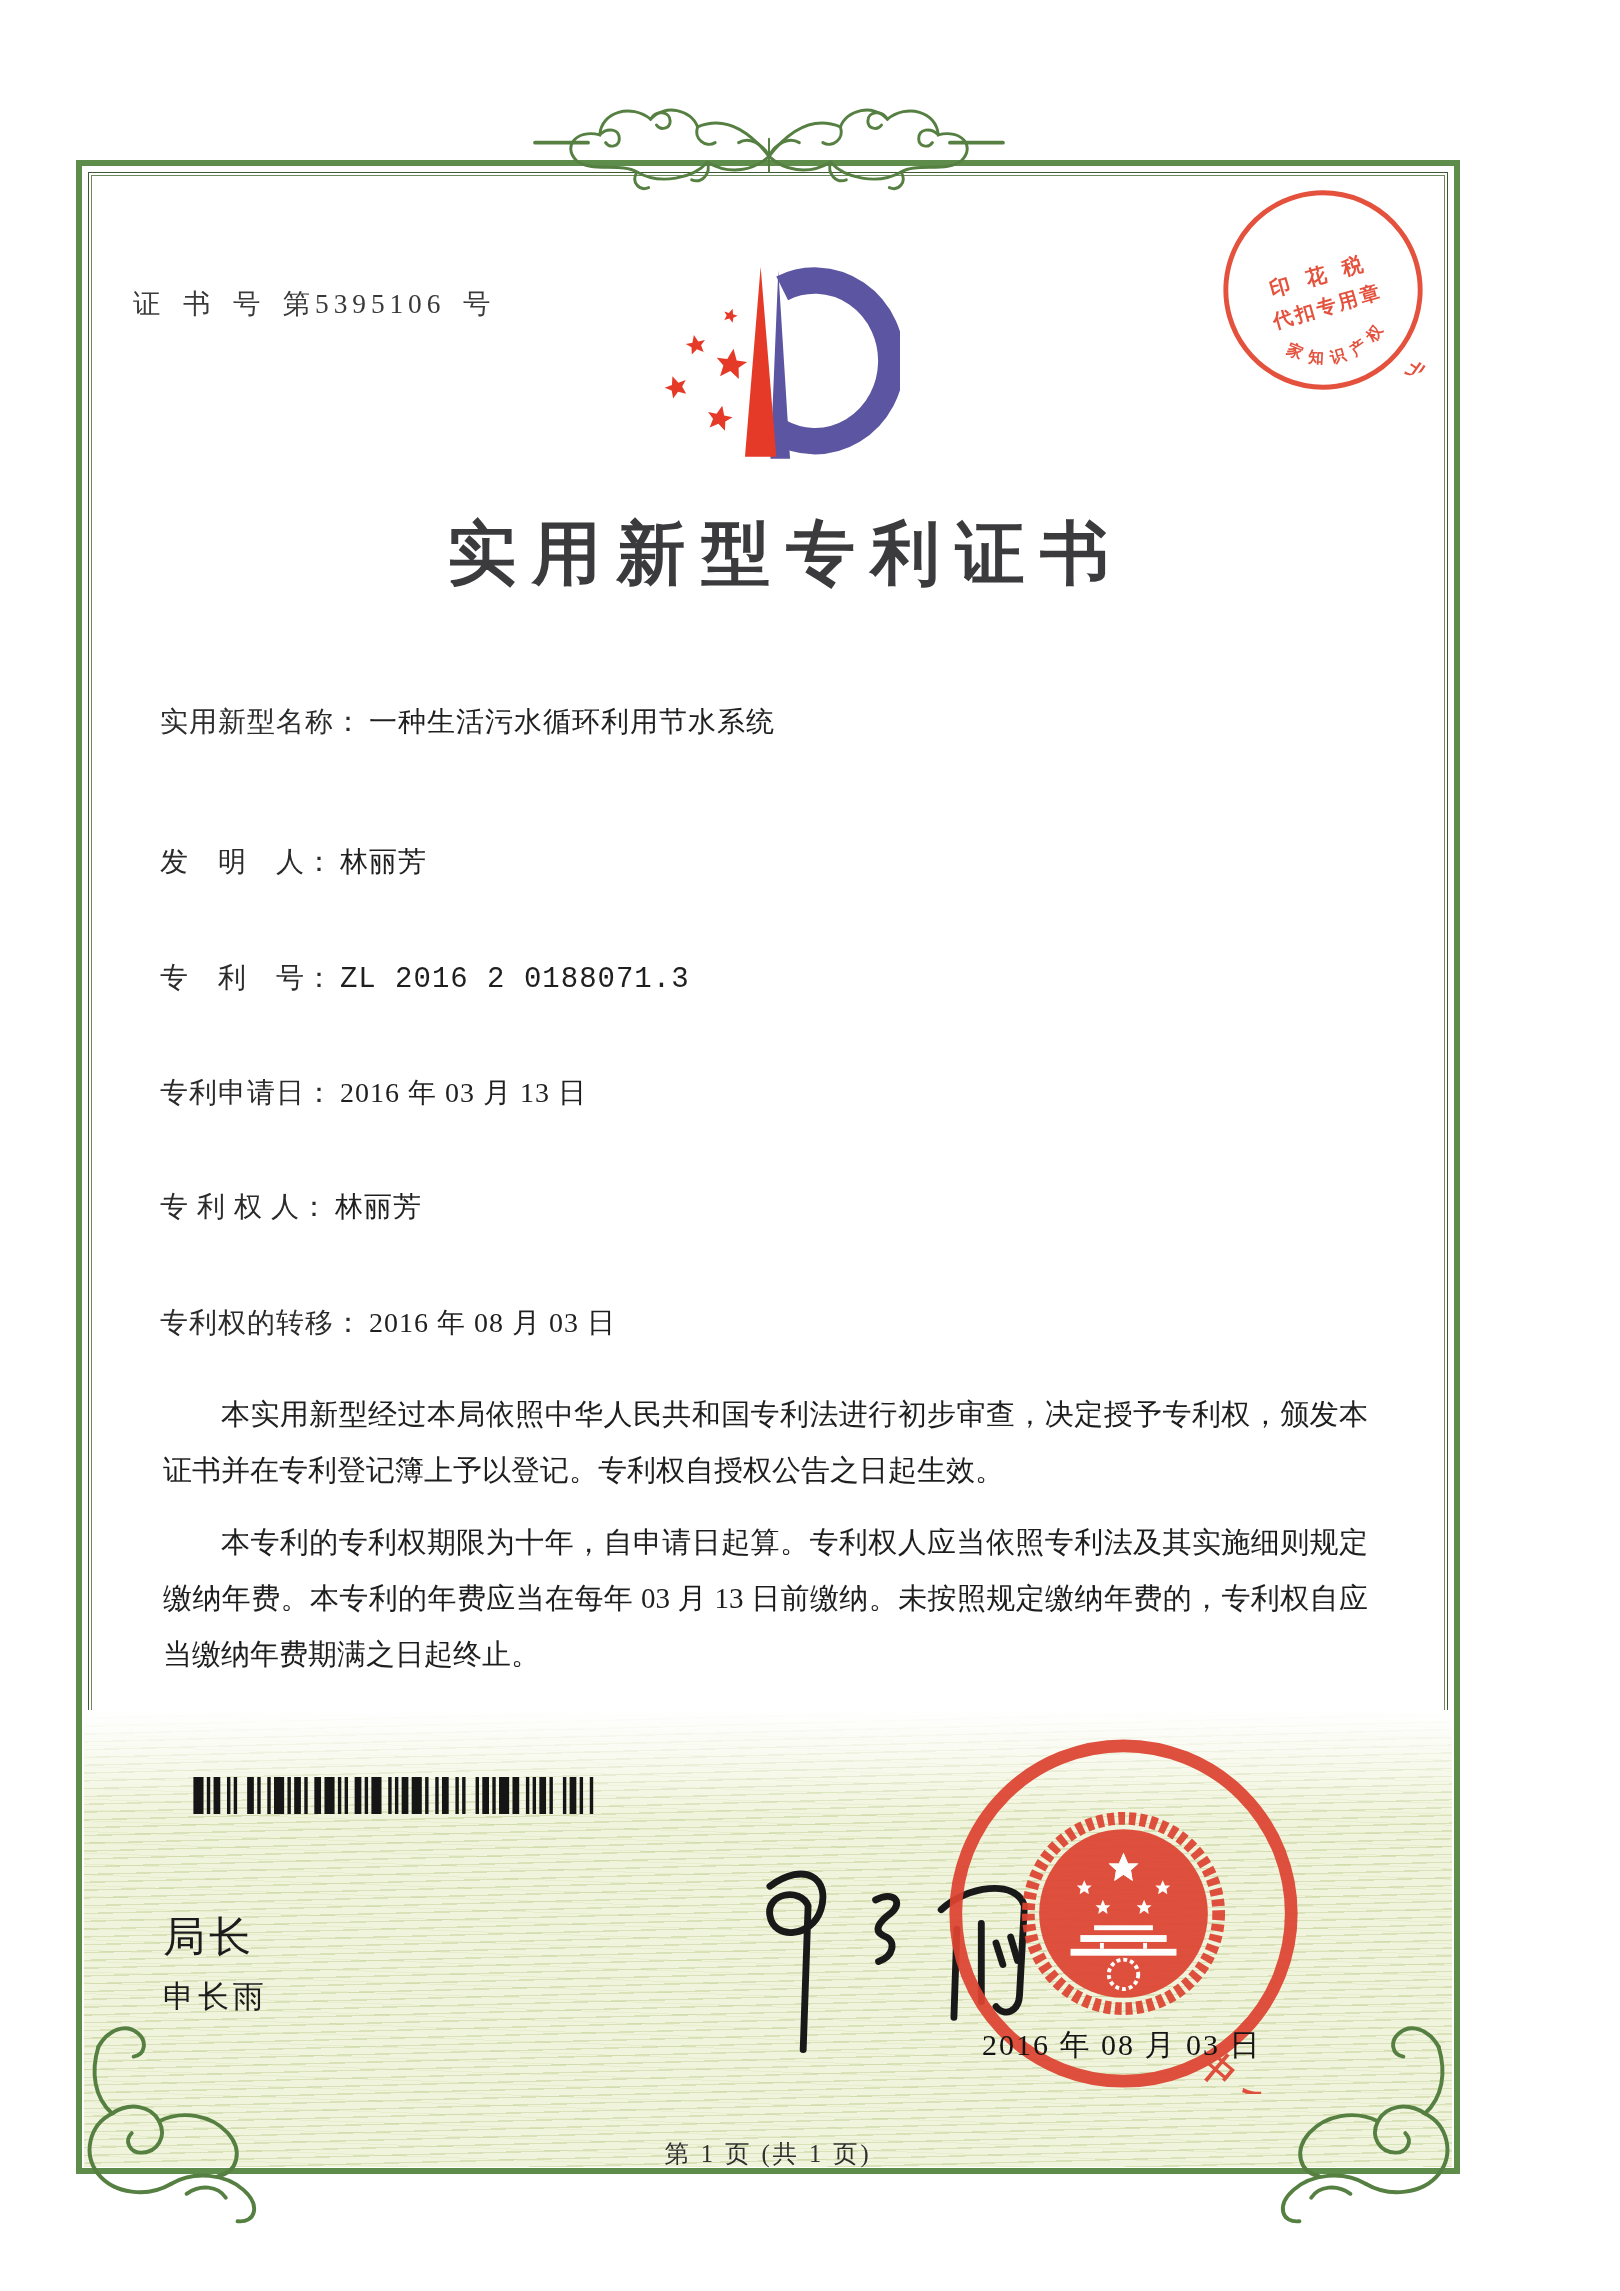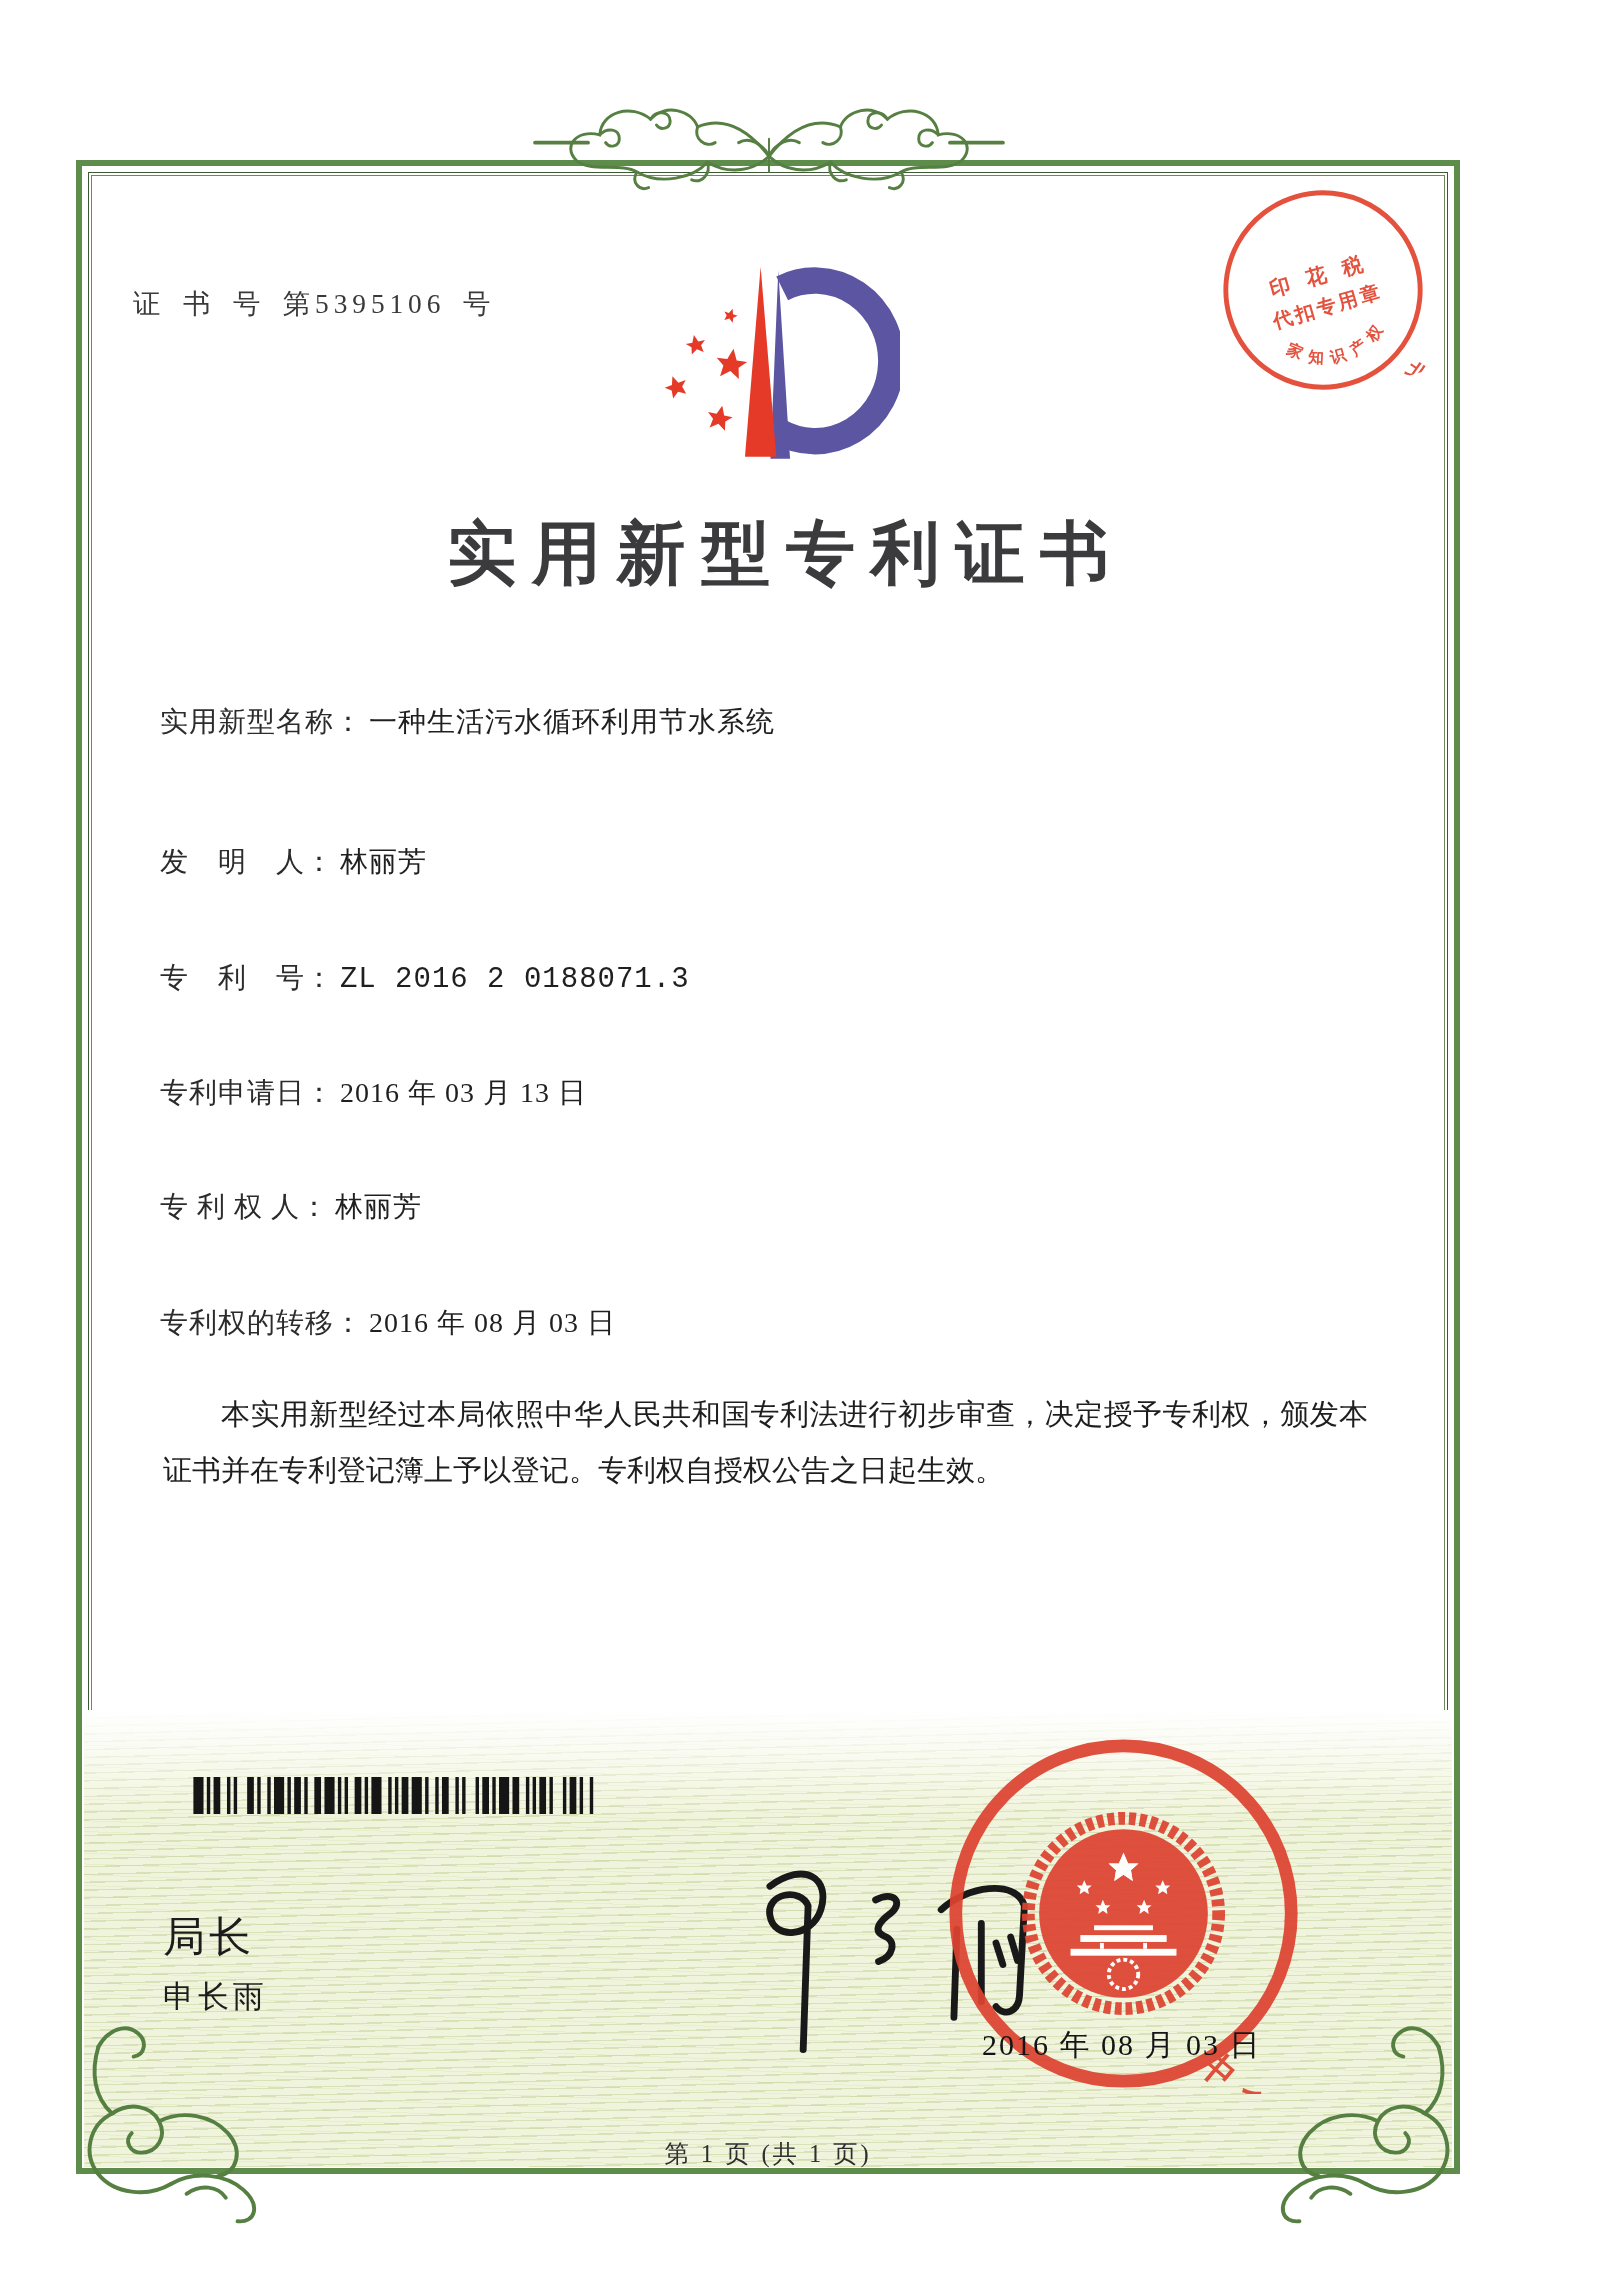--- a/index.html
+++ b/index.html
@@ -139,20 +139,21 @@
 </div>
 <div class="field" style="top:1188px">
   <span class="lab">专 利 权 人：</span><span class="val">林丽芳</span>
 </div>
 <div class="field" style="top:1304px">
   <span class="lab">专利权的转移：</span><span class="val">2016 年 08 月 03 日</span>
 </div>
 
 <div class="body-text">
   <p>本实用新型经过本局依照中华人民共和国专利法进行初步审查，决定授予专利权，颁发本证书并在专利登记簿上予以登记。专利权自授权公告之日起生效。</p>
+  <p>本专利的专利权期限为十年，自申请日起算。专利权人应当依照专利法及其实施细则规定缴纳年费。本专利的年费应当在每年 03 月 13 日前缴纳。未按照规定缴纳年费的，专利权自应当缴纳年费期满之日起终止。</p>
 </div>
 
 <svg class="barcode" id="barcode" width="402" height="37" viewBox="0 0 410 38">
     <rect x="0.0" y="0" width="10.4" height="38" fill="#151515"></rect>
     <rect x="13.8" y="0" width="3.5" height="38" fill="#151515"></rect>
     <rect x="20.7" y="0" width="6.9" height="38" fill="#151515"></rect>
     <rect x="34.5" y="0" width="3.5" height="38" fill="#151515"></rect>
     <rect x="41.4" y="0" width="3.5" height="38" fill="#151515"></rect>
     <rect x="55.2" y="0" width="6.9" height="38" fill="#151515"></rect>
     <rect x="65.6" y="0" width="3.5" height="38" fill="#151515"></rect>

